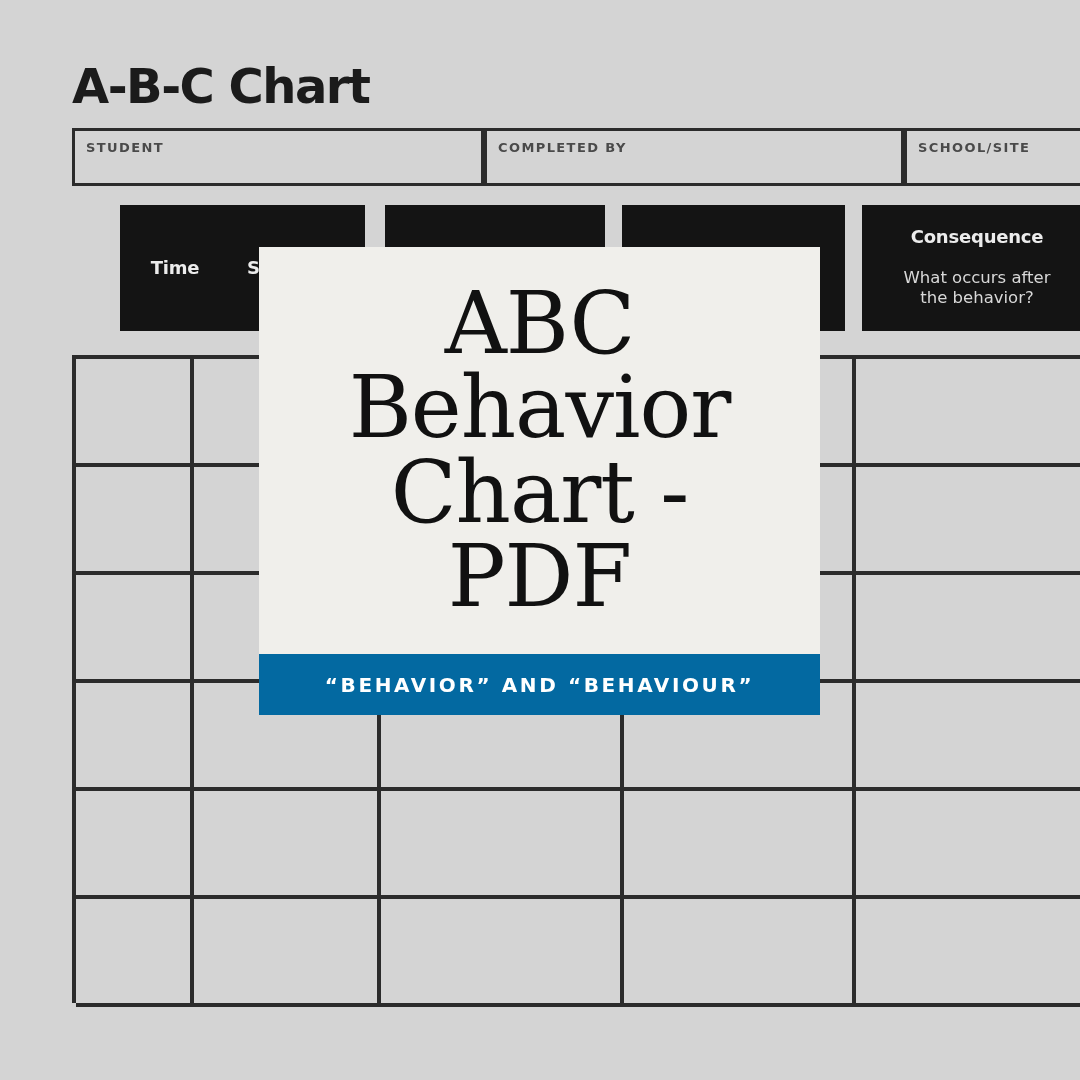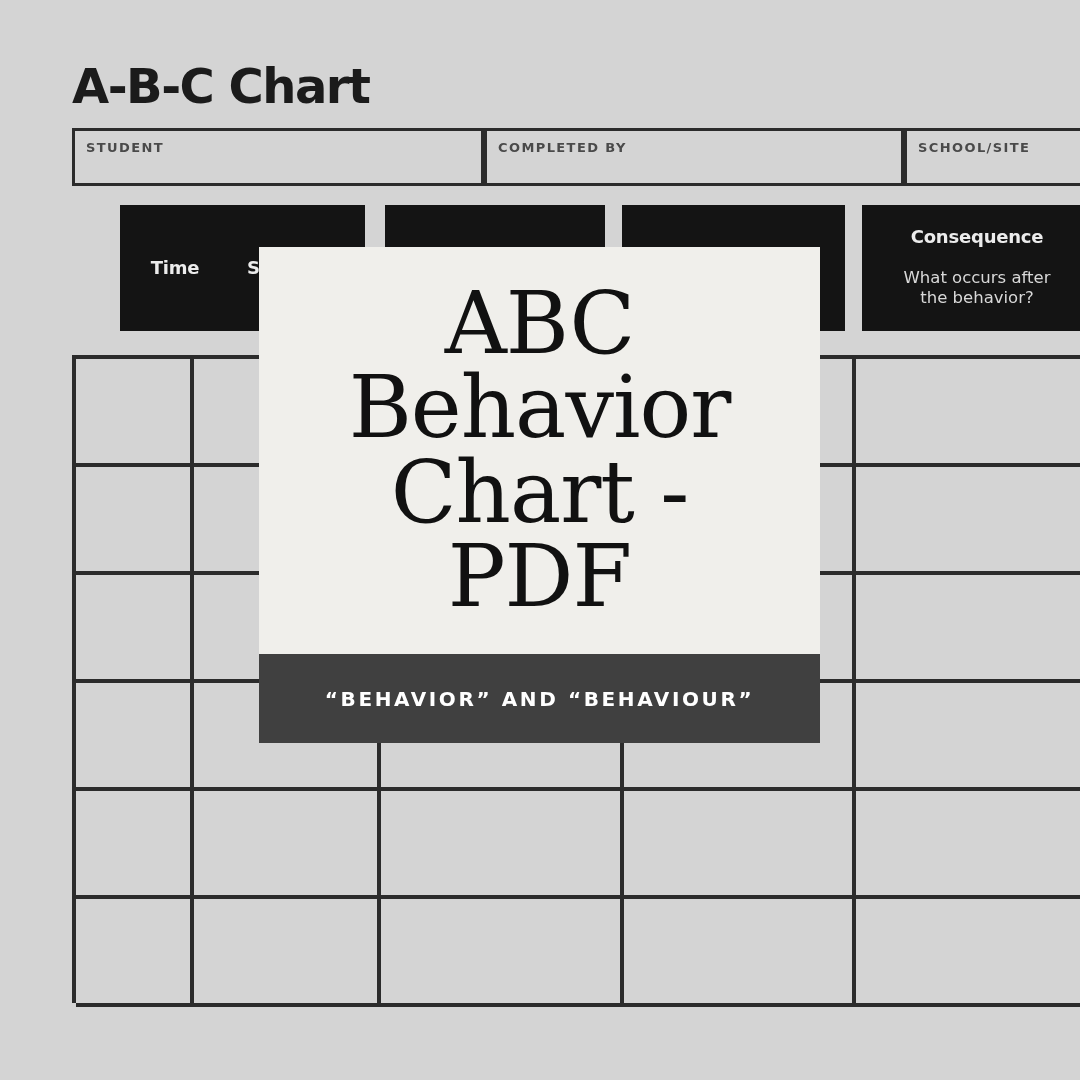--- a/index.html
+++ b/index.html
@@ -158,22 +158,22 @@
     font-weight: 400;
     font-size: 86px;
     line-height: 0.98;
     color: #111111;
     text-align: center;
     padding: 34px 28px 36px 28px;
     letter-spacing: -1px;
     border-radius: 17px;
   }
   .overlay-banner {
-    background: #404040;
-    height: 89px;
+    background: #0369a1;
+    height: 61px;
     display: flex;
     align-items: center;
     justify-content: center;
   }
   .overlay-banner-text {
     font-family: "DejaVu Sans", sans-serif;
     font-weight: 700;
     font-size: 20px;
     letter-spacing: 2.6px;
     color: #ffffff;

